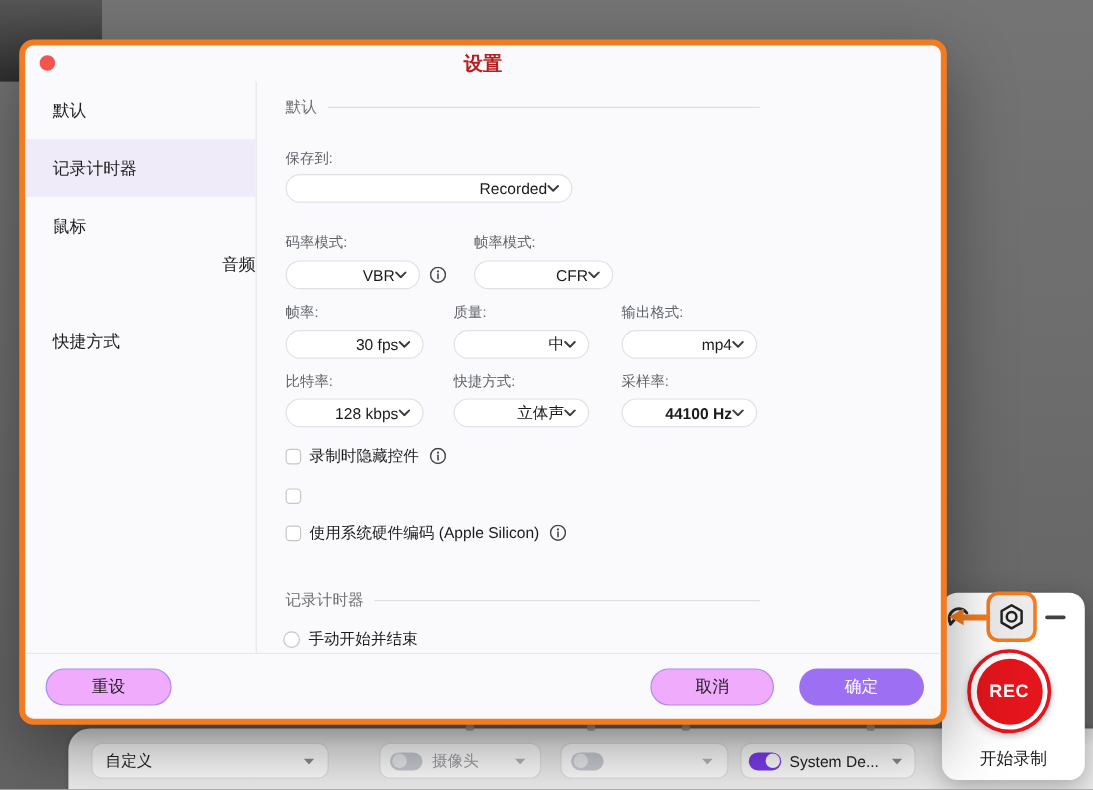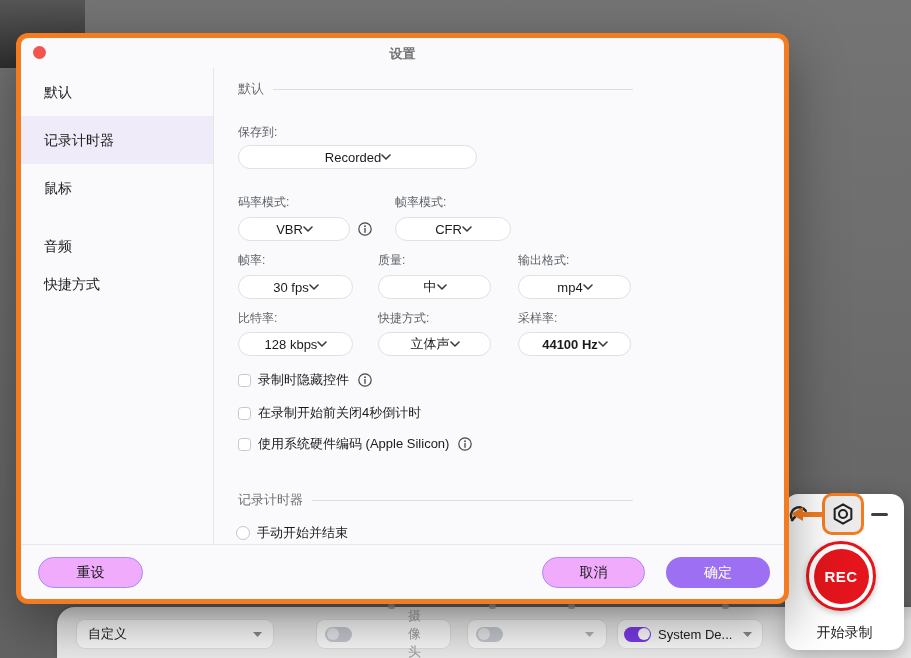--- a/index.html
+++ b/index.html
@@ -51,32 +51,32 @@
   .start-label { left:785px; top:624px; width:119px; text-align:center;
     font-size:14px; font-weight:500; color:#1d1d1f; }
 
   
   .dialog { left:16px; top:33px; width:773px; height:571px; background:#FAFAFD;
     border:5px solid #F47C20; border-radius:12px;
     box-shadow:0 20px 55px rgba(0,0,0,.38); }
   .titlebar { left:0; top:0; width:763px; height:30px; }
   .close-dot { left:12px; top:8px; width:13px; height:13px; border-radius:50%; background:#F2544E; }
   .win-title { left:0; top:0; width:763px; height:30px; line-height:32px; text-align:center;
-    font-size:13px; font-weight:700; color:#737373; }
+    font-size:16px; font-weight:700; color:#b91c1c; }
   .side-divider { left:192px; top:30px; width:1px; height:476px; background:#e6e6e9; }
   .side-item { left:0; width:192px; height:48px; line-height:48px; padding-left:23px;
     font-size:14px; color:#1b1b1b; cursor:default; }
   .side-item.selected { background:#EFEBF8; }
   .content { left:217px; top:30px; width:395px; height:476px; }
   .hdr { position:absolute; left:0; width:395px; display:flex; align-items:center;
     font-size:13px; color:#6f6f6f; }
   .hdr .line { flex:1; height:1px; background:#dedee2; margin-left:9px; }
   .lab { position:absolute; font-size:12px; color:#5f6368; white-space:nowrap; }
   .sel { position:absolute; height:24px; background:#fff; border:1px solid #e0e0e5;
-    border-radius:12px; display:flex; align-items:center; justify-content:center;
+    border-radius:12px; display:flex; align-items:center; justify-content:flex-end;
     padding:0 10px 0 11px; font-size:13px; color:#1b1b1b; white-space:nowrap; }
   .cb-row { position:absolute; display:flex; align-items:center; height:18px; }
   .cb { width:13px; height:13px; border:1.5px solid #c6c6cb; border-radius:3.5px; background:#fff; flex:0 0 auto; }
   .cb-lab { font-size:13px; font-weight:500; color:#1b1b1b; margin-left:7px; white-space:nowrap; }
   .radio { width:14px; height:14px; border:1.5px solid #c6c6cb; border-radius:50%; background:#fff; flex:0 0 auto; }
   .info-ic { margin-left:9px; flex:0 0 auto; }
   .footer-line { left:0; top:506px; width:763px; height:1px; background:#e8e8ec; }
   .btn { position:absolute; top:519px; height:31px; border-radius:16px;
     display:flex; align-items:center; justify-content:center;
     font-size:14px; font-weight:500; cursor:default; }
@@ -89,21 +89,21 @@
 
 <div class="abs dark-corner"></div>
 
 <div class="abs bottom-bar">
   <div class="bar-pill" style="left:20px;width:196px;padding:0 11px;justify-content:space-between;">
     <span>自定义</span>
     <svg class="chev" width="9" height="5" viewBox="0 0 9 5">
         <path d="M0 0h9L4.5 5z" fill="#8a8a8a"></path>
       </svg>
   </div>
-  <div class="bar-pill" style="left:260px;width:133px;padding:0 12px 0 8px;gap:48px;">
+  <div class="bar-pill" style="left:260px;width:133px;padding:0 12px 0 8px;">
     <span class="toggle off"></span>
     <span style="margin-left:8px;color:#9d9da3;">摄像头</span>
     <svg class="chev" style="margin-left:auto;" width="9" height="5" viewBox="0 0 9 5">
         <path d="M0 0h9L4.5 5z" fill="#b5b5ba"></path>
       </svg>
   </div>
   <div class="bar-pill" style="left:411px;width:138px;padding:0 12px 0 8px;">
     <span class="toggle off"></span>
     <svg class="chev" style="margin-left:auto;" width="9" height="5" viewBox="0 0 9 5">
         <path d="M0 0h9L4.5 5z" fill="#b5b5ba"></path>
@@ -144,21 +144,21 @@
 <div class="abs dialog">
   <div class="abs titlebar">
     <div class="abs close-dot"></div>
     <div class="abs win-title">设置</div>
   </div>
   <div class="abs side-divider"></div>
 
   <div class="abs side-item" style="top:30px;">默认</div>
   <div class="abs side-item selected" style="top:78px;">记录计时器</div>
   <div class="abs side-item" style="top:126px;">鼠标</div>
-  <div class="abs side-item" style="top:184px;">音频</div>
+  <div class="abs side-item" style="top:158px;text-align:right;">音频</div>
   <div class="abs side-item" style="top:222px;">快捷方式</div>
 
   <div class="abs content">
 
     <div class="hdr" style="top:12px;">
       <span>默认</span>
       <span class="line"></span>
     </div>
 
     <div class="lab" style="left:0;top:56px;">保存到:</div>
@@ -237,21 +237,20 @@
       <span class="cb"></span>
       <span class="cb-lab">录制时隐藏控件</span>
       <svg class="info-ic" width="14" height="14" viewBox="0 0 14 14">
         <circle cx="7" cy="7" r="6.2" fill="none" stroke="#454545" stroke-width="1.2"></circle>
         <circle cx="7" cy="4.2" r="0.9" fill="#454545"></circle>
         <path d="M7 6.4v3.9" stroke="#454545" stroke-width="1.3" stroke-linecap="round"></path>
       </svg>
     </div>
     <div class="cb-row" style="left:0;top:336px;">
       <span class="cb"></span>
-      <span class="cb-lab">在录制开始前关闭4秒倒计时</span>
     </div>
     <div class="cb-row" style="left:0;top:367px;">
       <span class="cb"></span>
       <span class="cb-lab">使用系统硬件编码 (Apple Silicon)</span>
       <svg class="info-ic" width="14" height="14" viewBox="0 0 14 14">
         <circle cx="7" cy="7" r="6.2" fill="none" stroke="#454545" stroke-width="1.2"></circle>
         <circle cx="7" cy="4.2" r="0.9" fill="#454545"></circle>
         <path d="M7 6.4v3.9" stroke="#454545" stroke-width="1.3" stroke-linecap="round"></path>
       </svg>
     </div>

